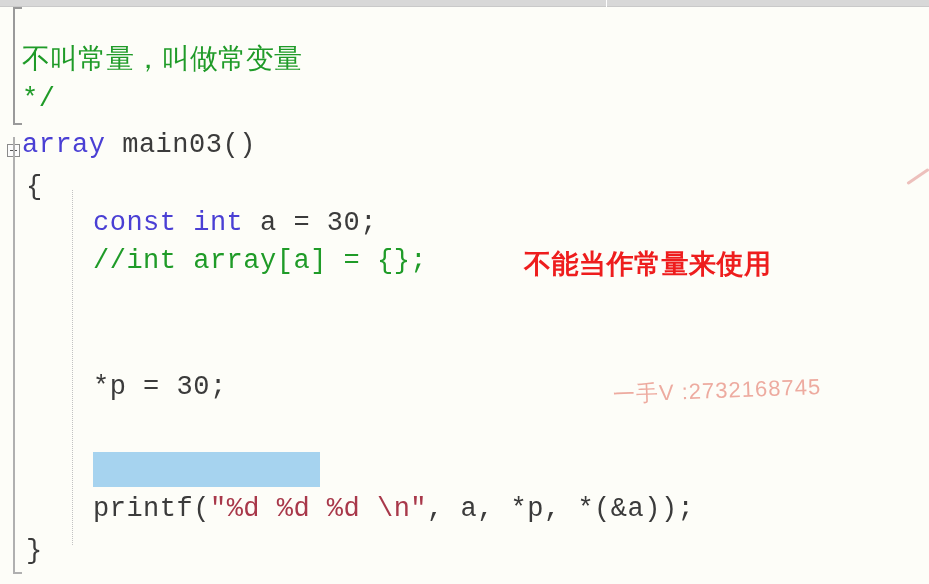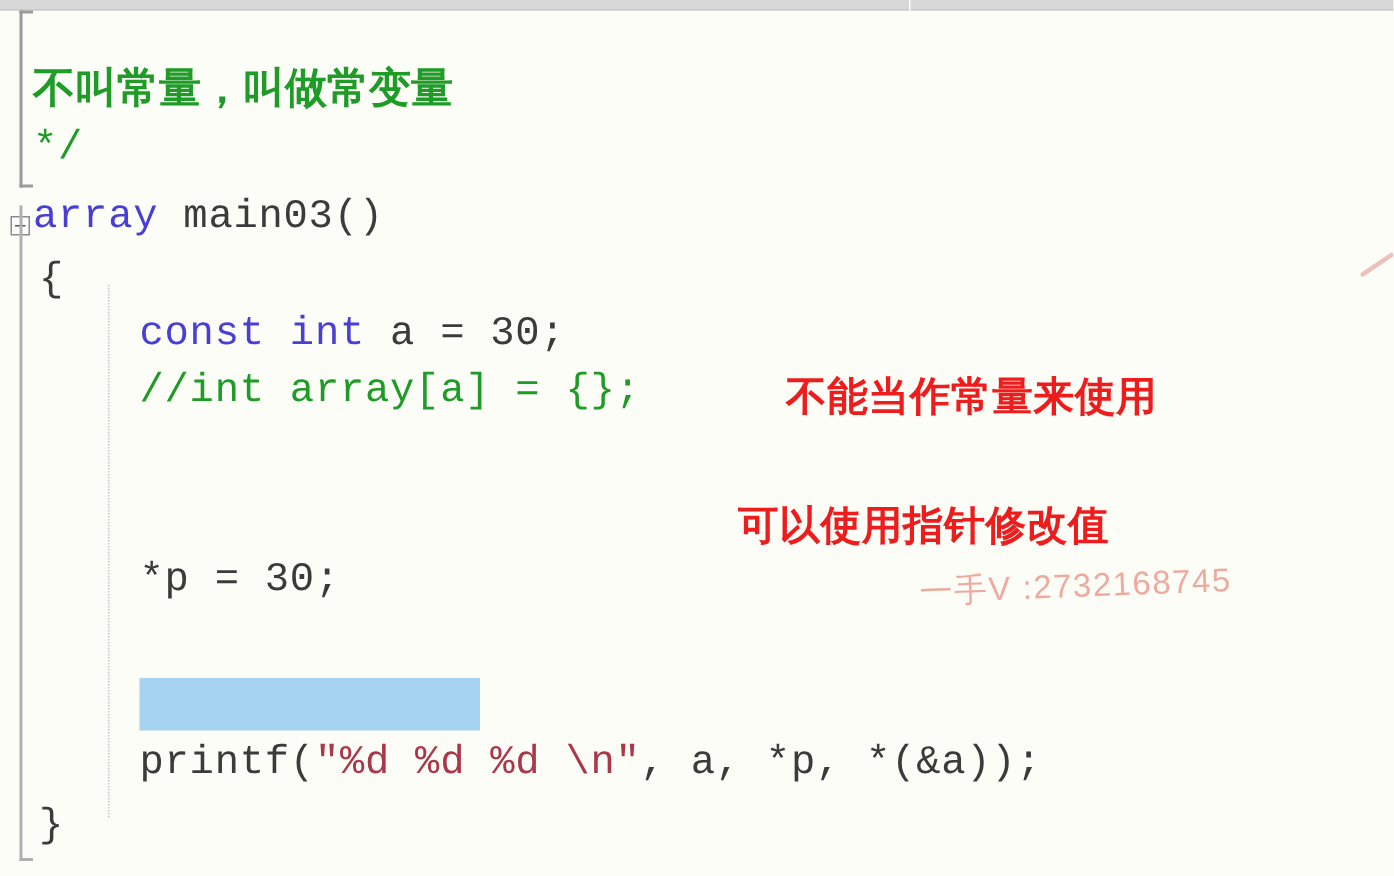--- a/index.html
+++ b/index.html
@@ -138,21 +138,21 @@
     white-space: pre;
     font-family: "Liberation Mono", "DejaVu Sans Mono", monospace;
     font-size: 27px;
     line-height: 30px;
     letter-spacing: 0.5px;
     color: #3b3b3b;
   }
   
   .cjk {
     font-family: "Liberation Sans", "DejaVu Sans", sans-serif;
-    font-weight: bold;
+    font-weight: normal;
     letter-spacing: 0px;
   }
   .tok-comment  { color: #1f9b28; }
   .tok-keyword  { color: #4a3fd4; }
   .tok-plain    { color: #3b3b3b; }
   .tok-string   { color: #a8384a; }
 
   
   .line-mixed {
     position: absolute;
@@ -258,19 +258,18 @@
     <div class="line tok-plain" style="left:93px; top:372px;">*p = 30;</div>
 
 
     <div class="line" style="left:93px; top:494px;"><span class="tok-plain">printf(</span><span class="tok-string">"</span><span class="tok-string">%d %d %d \n</span><span class="tok-string">"</span><span class="tok-plain">, a, *p, *(&amp;a));</span></div>
 
     <div class="line tok-plain" style="left:26px; top:536px;">}</div>
 
   </div>
 
   <div class="annotation" style="left:524px; top:246px;">不能当作常量来使用</div>
-  <div class="annotation" style="left:492px; top:332px;">可以使用指针修改值</div>
 
   <div class="watermark" style="left:613px; top:380px;">一手V :2732168745</div>
 
   <div class="stray-stroke"></div>
 
 </div>
 
 </body></html>

